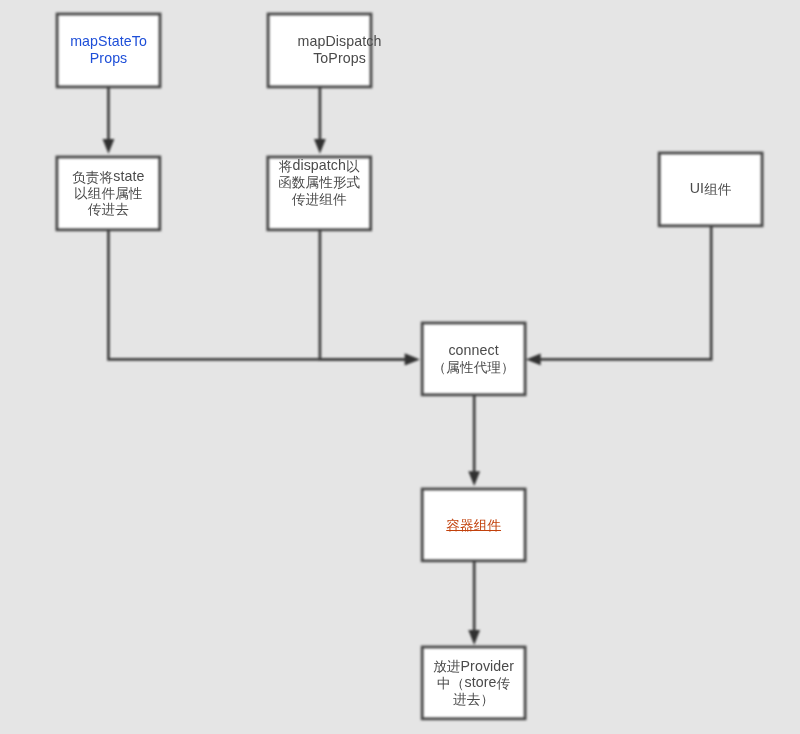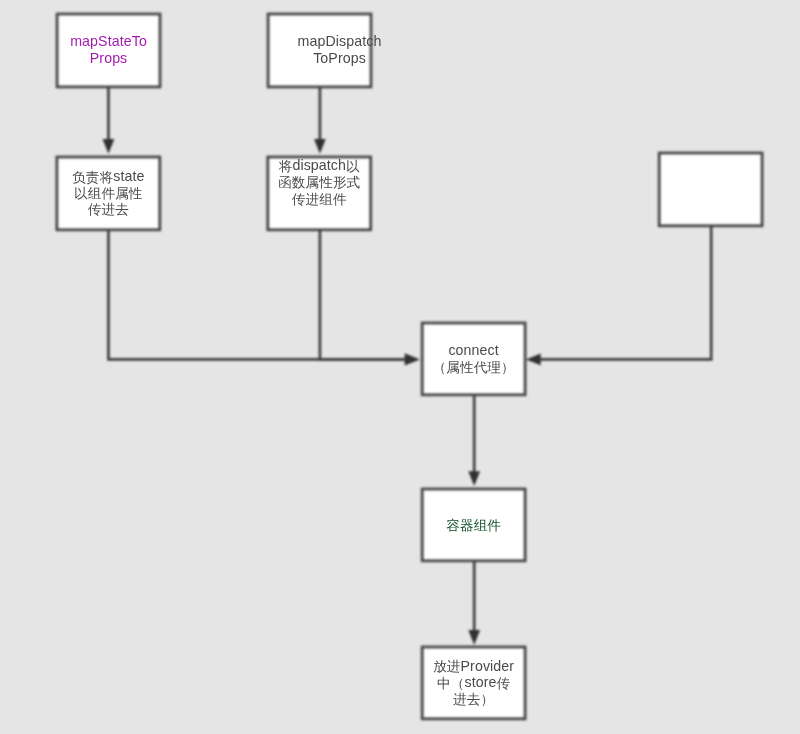--- a/index.html
+++ b/index.html
@@ -92,43 +92,46 @@
         <polyline points="474.2,394.5 474.2,472.3" fill="none" stroke="#3f3f3f" stroke-width="2.72" stroke-linecap="butt" stroke-linejoin="miter"></polyline>
         <polygon points="474.2,486.1 468.3,471.3 480.09999999999997,471.3" fill="#313131"></polygon>
       </g>
       <g>
         <polyline points="474.2,560.5 474.2,631.1" fill="none" stroke="#3f3f3f" stroke-width="2.72" stroke-linecap="butt" stroke-linejoin="miter"></polyline>
         <polygon points="474.2,644.9 468.3,630.1 480.09999999999997,630.1" fill="#313131"></polygon>
       </g>
     </svg>
 
   <div class="node" style="left: 55.7px; top: 12.6px; width: 105.7px; height: 75.7px;">
-    <div class="node-label" style="color: #a21caf;">mapStateTo
+    <div class="node-label" style="color: #1d4ed8;">mapStateTo
 Props</div>
   </div>
   <div class="node" style="left: 266.7px; top: 12.6px; width: 105.7px; height: 75.7px; margin-left: 20px;">
     <div class="node-label" style="color: rgb(74, 74, 74);">mapDispatch
 ToProps</div>
   </div>
   <div class="node" style="left: 55.5px; top: 155.6px; width: 105.7px; height: 75.6px;">
     <div class="node-label" style="color: rgb(74, 74, 74);"><span class="cjk">负责将</span>state
 <span class="cjk">以组件属性</span>
 <span class="cjk">传进去</span></div>
   </div>
   <div class="node" style="left: 266.4px; top: 155.6px; width: 105.7px; height: 54px;">
     <div class="node-label" style="color: rgb(74, 74, 74);"><span class="cjk">将</span>dispatch<span class="cjk">以</span>
 <span class="cjk">函数属性形式</span>
 <span class="cjk">传进组件</span></div>
   </div>
+  <div class="node" style="left: 657.8px; top: 151.6px; width: 105.7px; height: 75.6px;">
+    <div class="node-label" style="color: rgb(74, 74, 74);">UI<span class="cjk">组件</span></div>
+  </div>
   <div class="node" style="left: 420.8px; top: 321.6px; width: 105.7px; height: 74.6px;">
     <div class="node-label" style="color: rgb(74, 74, 74);">connect
 <span class="cjk">（属性代理）</span></div>
   </div>
   <div class="node" style="left: 420.8px; top: 487.6px; width: 105.7px; height: 74.6px;">
-    <div class="node-label" style="color: #14532d;"><span class="cjk">容器组件</span></div>
+    <div class="node-label" style="color: #c2410c; text-decoration: underline;"><span class="cjk">容器组件</span></div>
   </div>
   <div class="node" style="left: 420.8px; top: 645.6px; width: 105.7px; height: 74.6px;">
     <div class="node-label" style="color: rgb(74, 74, 74);"><span class="cjk">放进</span>Provider
 <span class="cjk">中（</span>store<span class="cjk">传</span>
 <span class="cjk">进去）</span></div>
   </div>
 
 </div>
 
 </body></html>

